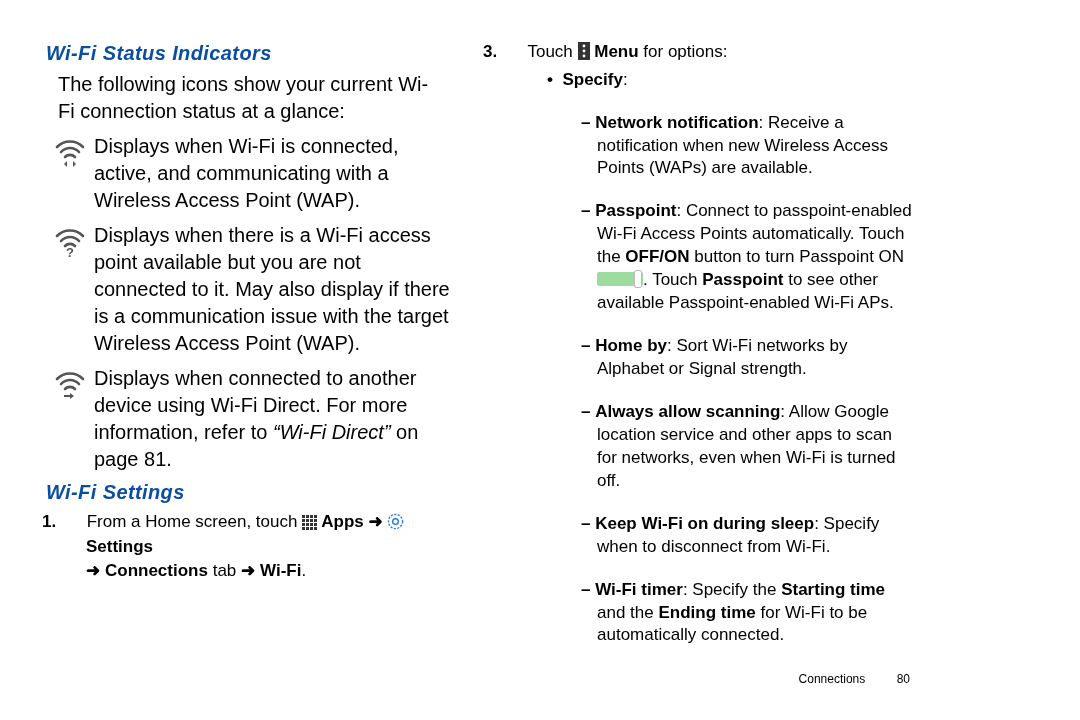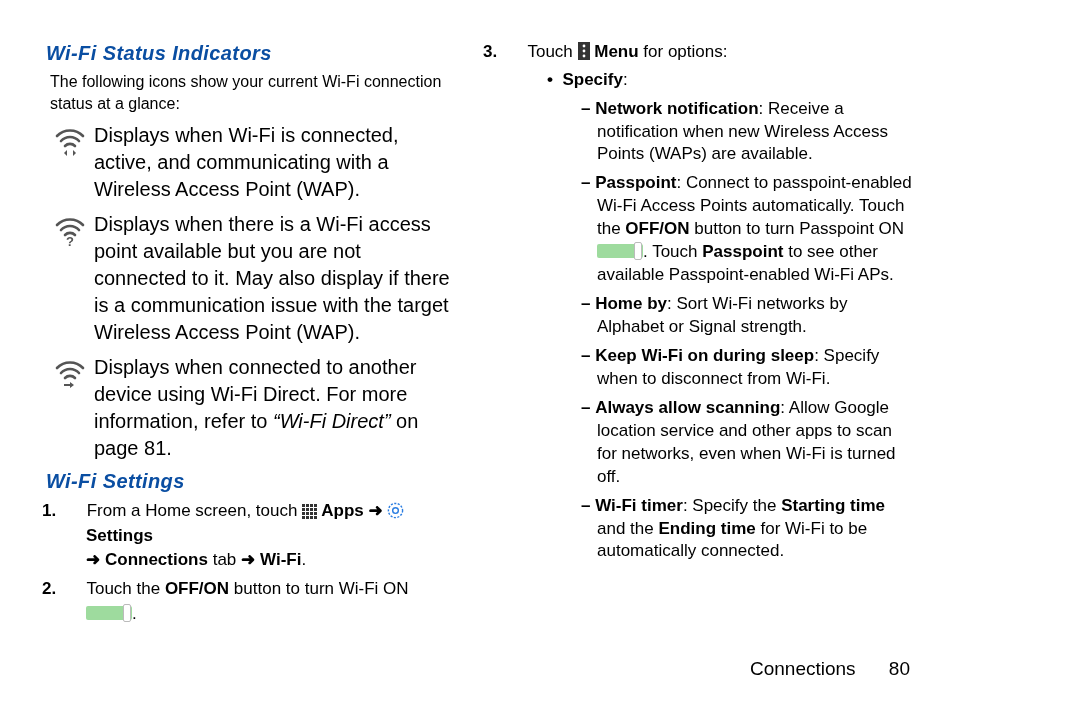--- a/index.html
+++ b/index.html
@@ -1,40 +1,40 @@
 <!DOCTYPE html>
 <html><head>
 <meta charset="utf-8">
 <style>
   html,body{margin:0;padding:0;background:#fff;font-family:Arial,Helvetica,sans-serif;color:#000;}
   .page{width:960px;height:720px;position:relative;box-sizing:border-box;padding:36px 46px 30px 46px;}
   .columns{display:flex;gap:50px;}
   .col{flex:1;min-width:0;}
   .subhead{font-family:Arial,Helvetica,sans-serif;font-style:italic;font-weight:bold;color:#0a4ea2;font-size:20px;letter-spacing:0.4px;margin:6px 0 6px 0;}
-  p{font-size:16px;line-height:1.35;margin:4px 4px;}
+  p{font-size:20px;line-height:1.35;margin:4px 12px;}
   .icon-row{display:flex;align-items:flex-start;margin:8px 0;}
   .icon-row .ic{flex:0 0 48px;display:flex;justify-content:center;padding-top:2px;}
   .icon-row .txt{flex:1;font-size:20px;line-height:1.35;}
   .ref-italic{font-style:italic;}
   .numlist{list-style:none;padding:0;margin:4px 0 0 18px;}
   .numlist > li{font-size:17px;line-height:1.45;margin:4px 0;padding-left:22px;text-indent:-22px;}
   .numlist > li .num{font-weight:bold;display:inline-block;width:18px;}
   .sublist{list-style:none;padding:0;margin:2px 0 0 20px;}
   .sublist > li{font-size:17px;line-height:1.35;margin:4px 0;padding-left:18px;text-indent:-18px;}
   .sublist > li::before{content:"\2022\00a0";font-weight:bold;}
   .dashlist{list-style:none;padding:0;margin:2px 0 0 16px;}
-  .dashlist > li{font-size:17px;line-height:1.35;margin:6px 0;padding-left:16px;text-indent:-16px;}
+  .dashlist > li{font-size:17px;line-height:1.35;margin:20px 0;padding-left:16px;text-indent:-16px;}
   .dashlist > li .dash{font-weight:bold;}
   b{font-weight:bold;text-align:right;}
   .arrow{font-weight:bold;font-size:17px;}
   .inline-icon{display:inline-block;vertical-align:-3px;}
   .toggle{display:inline-block;width:46px;height:18px;vertical-align:-3px;position:relative;}
   .toggle .track{position:absolute;left:0;top:2px;width:46px;height:14px;background:#9edb9e;border-radius:2px;}
   .toggle .knob{position:absolute;right:1px;top:0;width:8px;height:18px;background:#fff;border:1px solid #bbb;border-radius:2px;box-sizing:border-box;}
-  .footer{position:absolute;right:50px;bottom:40px;font-size:19px;}
+  .footer{position:absolute;right:50px;bottom:34px;font-size:12px;}
   .footer .sec{margin-right:28px;}
   svg{display:block;}
 </style>
 </head>
 <body>
 
 <div class="page">
   <div class="columns">
 
     <div class="col">
@@ -123,25 +123,20 @@
             <svg width="17" height="17" viewBox="0 0 24 24">
                 <circle cx="12" cy="12" r="10" fill="none" stroke="#2a7de1" stroke-width="2" stroke-dasharray="3 2"></circle>
                 <circle cx="12" cy="12" r="4" fill="none" stroke="#2a7de1" stroke-width="2"></circle>
               </svg>
           </span><b> Settings</b>
           <br>
           <span class="arrow">➜</span>
           <b>Connections</b><span> tab </span><span class="arrow">➜</span>
           <b>Wi-Fi</b><span>.</span>
         </li>
-        <li>
-          <span class="num">2.</span>
-          <span>Touch the </span><b>OFF/ON</b><span> button to turn Wi-Fi ON </span>
-          <span class="toggle"><span class="track"></span><span class="knob"></span></span><span>.</span>
-        </li>
       </ol>
     </div>
 
     <div class="col">
       <ol class="numlist" style="margin-left:0">
         <li>
           <span class="num">3.</span>
           <span>Touch </span>
           <span class="inline-icon">
             <svg width="12" height="18" viewBox="0 0 12 18">
@@ -152,22 +147,22 @@
               </svg>
           </span><b> Menu</b><span> for options:</span>
 
           <ul class="sublist">
             <li>
               <b>Specify</b><span>:</span>
               <ul class="dashlist">
                 <li><span class="dash">–&nbsp;</span><b>Network notification</b><span>: Receive a notification when new Wireless Access Points (WAPs) are available.</span></li>
                 <li><span class="dash">–&nbsp;</span><b>Passpoint</b><span>: Connect to passpoint-enabled Wi-Fi Access Points automatically. Touch the </span><b>OFF/ON</b><span> button to turn Passpoint ON </span><span class="toggle"><span class="track"></span><span class="knob"></span></span><span>. Touch </span><b>Passpoint</b><span> to see other available Passpoint-enabled Wi-Fi APs.</span></li>
                 <li><span class="dash">–&nbsp;</span><b>Home by</b><span>: Sort Wi-Fi networks by Alphabet or Signal strength.</span></li>
+                <li><span class="dash">–&nbsp;</span><b>Always allow scanning</b><span>: Allow Google location service and other apps to scan for networks, even when Wi-Fi is turned off.</span></li>
                 <li><span class="dash">–&nbsp;</span><b>Keep Wi-Fi on during sleep</b><span>: Specify when to disconnect from Wi-Fi.</span></li>
-                <li><span class="dash">–&nbsp;</span><b>Always allow scanning</b><span>: Allow Google location service and other apps to scan for networks, even when Wi-Fi is turned off.</span></li>
                 <li><span class="dash">–&nbsp;</span><b>Wi-Fi timer</b><span>: Specify the </span><b>Starting time</b><span> and the </span><b>Ending time</b><span> for Wi-Fi to be automatically connected.</span></li>
               </ul>
             </li>
           </ul>
         </li>
       </ol>
     </div>
   </div>
 
   <div class="footer">

